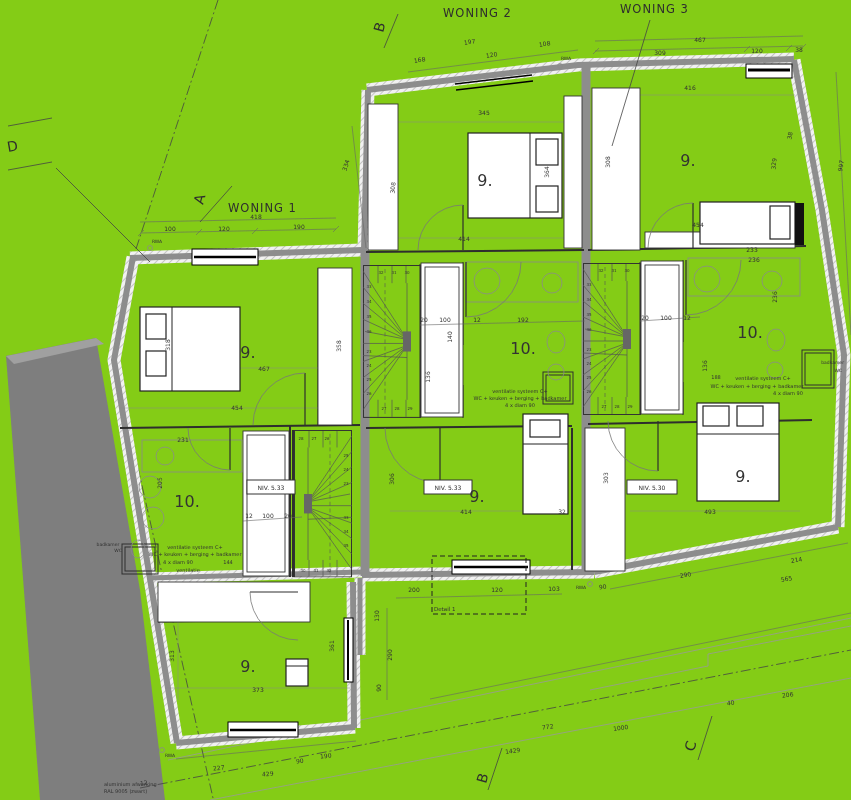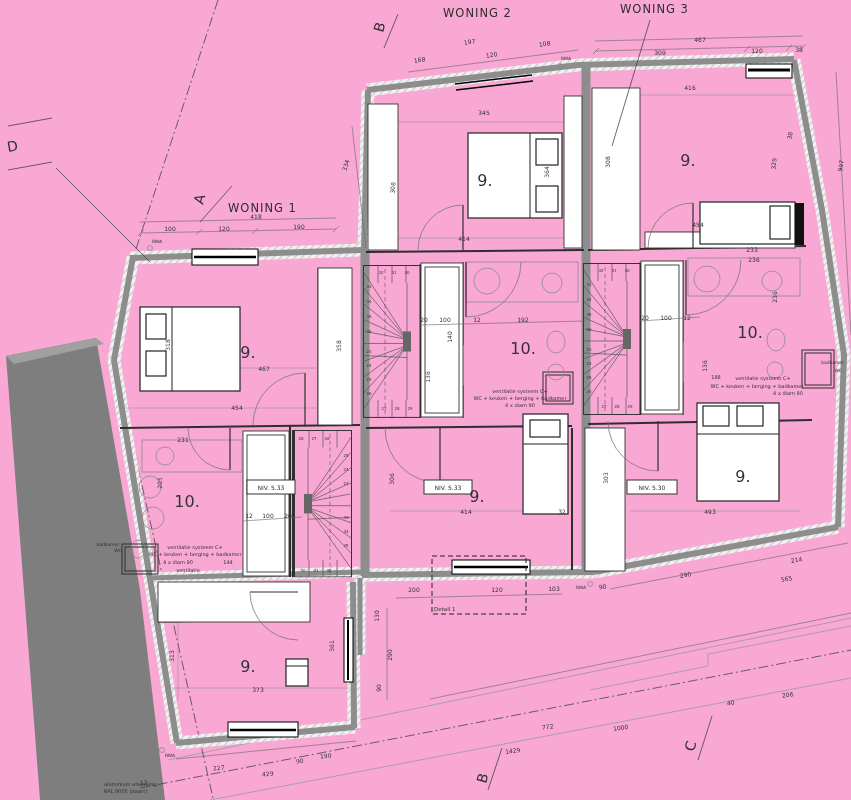--- a/index.html
+++ b/index.html
@@ -1,16 +1,16 @@
 <!DOCTYPE html>
 <html><head>
 <meta charset="utf-8">
 <style>
   html,body{margin:0;padding:0;background:#fff;}
-  .page{width:851px;height:800px;position:relative;background:#f9a8d4;overflow:hidden;}
+  .page{width:851px;height:800px;position:relative;background:#84cc16;overflow:hidden;}
   svg{display:block;font-family:"DejaVu Sans",sans-serif;}
   .wall-hatch{fill:none;stroke:url(#hatch);stroke-width:13;}
   .wall-core{fill:none;stroke:#8d8d8d;stroke-width:6;}
   .part{fill:none;stroke:#2e2e2e;stroke-width:2;}
   .part-thin{fill:none;stroke:#2e2e2e;stroke-width:1;}
   .closet{fill:#fff;stroke:#333;stroke-width:0.9;}
   .fixture{fill:none;stroke:#8a8a8a;stroke-width:0.8;}
   .bed{fill:#fff;stroke:#222;stroke-width:1.2;}
   .bedline{stroke:#222;stroke-width:1;}
   .door-arc{fill:none;stroke:#777;stroke-width:0.8;}

